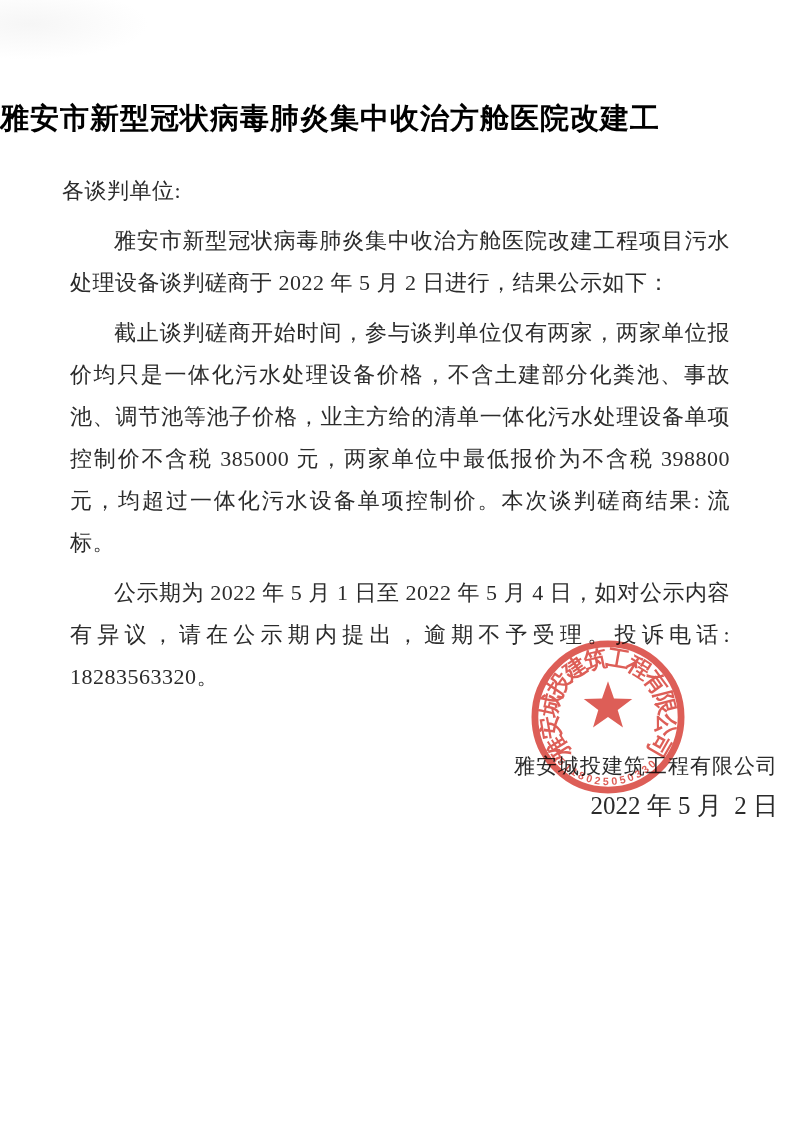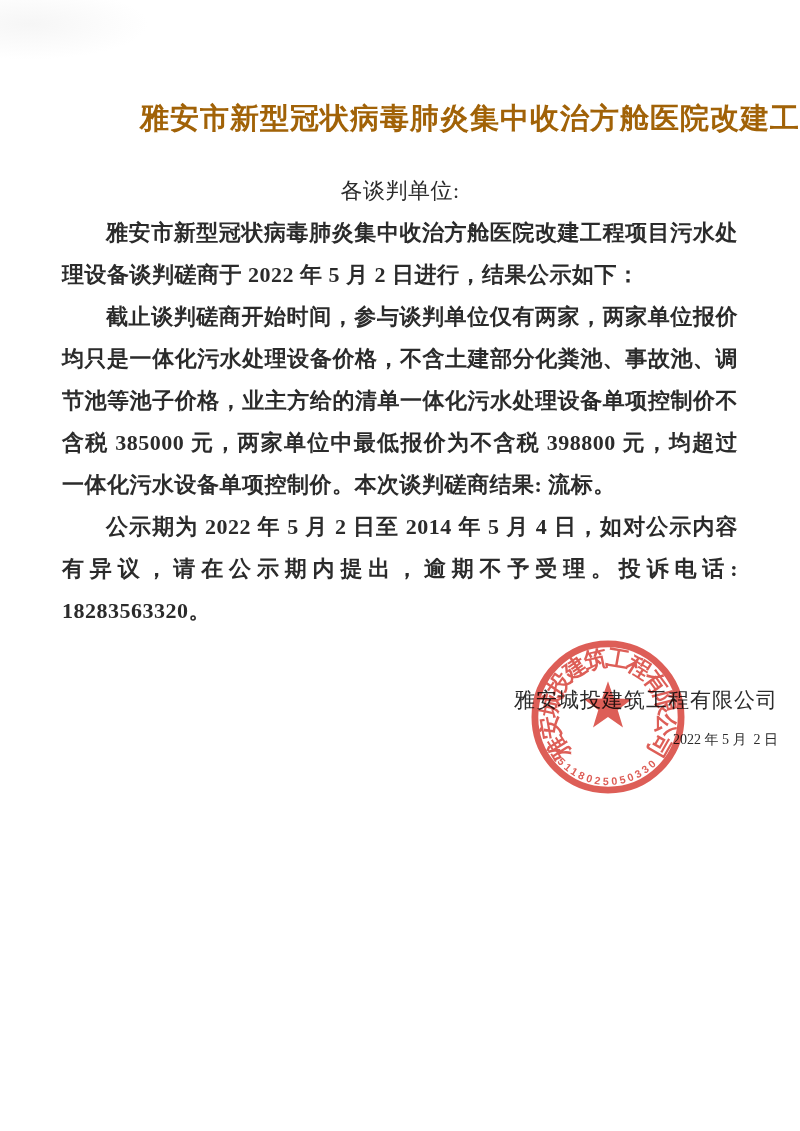--- a/index.html
+++ b/index.html
@@ -9,50 +9,49 @@
     width: 800px;
     height: 1131px;
     margin: 0 auto;
     background: #ffffff;
     overflow: hidden;
     font-family: "Liberation Serif", "DejaVu Serif", serif;
     color: #2b2b2b;
   }
   .title {
     padding-top: 92px;
-    text-align: right;
+    text-align: left;
     font-family: "Liberation Sans", "DejaVu Sans", sans-serif;
     font-weight: 700;
     font-size: 29px;
     line-height: 52px;
-    color: #a16207;
+    color: #000000;
     letter-spacing: 1px;
   }
   .title .tline { display: block; }
   .content {
     margin: 26px 62px 0 62px;
     font-size: 22px;
     line-height: 42px;
     text-align: justify;
     letter-spacing: 0.5px;
   }
-  .salutation { text-align: center; }
+  .salutation { text-align: left; }
   .content p {
     text-indent: 2em;
-    margin: 0;
-    font-weight: bold;
+    margin: 8px;
   }
   .signature {
     margin-top: 48px;
     padding-right: 22px;
     text-align: right;
     line-height: 40px;
   }
   .sig-company { font-size: 21px; letter-spacing: 1px; }
-  .sig-date { font-size: 14px; white-space: pre; }
+  .sig-date { font-size: 25px; white-space: pre; }
   .seal {
     position: absolute;
     left: 523px;
     top: 632px;
     width: 170px;
     height: 170px;
     mix-blend-mode: multiply;
     opacity: 0.88;
     pointer-events: none;
   }
@@ -83,21 +82,21 @@
   <div class="scan-artifact"></div>
 
   <h1 class="title">
     <span class="tline">雅安市新型冠状病毒肺炎集中收治方舱医院改建工</span>
   </h1>
 
   <div class="content">
     <div class="salutation">各谈判单位:</div>
     <p>雅安市新型冠状病毒肺炎集中收治方舱医院改建工程项目污水处理设备谈判磋商于 2022 年 5 月 2 日进行，结果公示如下：</p>
     <p>截止谈判磋商开始时间，参与谈判单位仅有两家，两家单位报价均只是一体化污水处理设备价格，不含土建部分化粪池、事故池、调节池等池子价格，业主方给的清单一体化污水处理设备单项控制价不含税 385000 元，两家单位中最低报价为不含税 398800 元，均超过一体化污水设备单项控制价。本次谈判磋商结果: 流标。</p>
-    <p>公示期为 2022 年 5 月 2 日至 2014 年 5 月 4 日，如对公示内容有异议，请在公示期内提出，逾期不予受理。投诉电话: 18283563320。</p>
+    <p>公示期为 2022 年 5 月 1 日至 2022 年 5 月 4 日，如对公示内容有异议，请在公示期内提出，逾期不予受理。投诉电话: 18283563320。</p>
   </div>
 
   <div class="signature">
     <div class="sig-company">雅安城投建筑工程有限公司</div>
     <div class="sig-date">2022 年 5 月  2 日</div>
   </div>
 
   <svg class="seal" viewBox="0 0 200 200" xmlns="http://www.w3.org/2000/svg" aria-hidden="true">
     <defs>
       <path id="sealArc" d="M 57.57 142.43 A 60 60 0 1 1 142.43 142.43" fill="none"></path>

